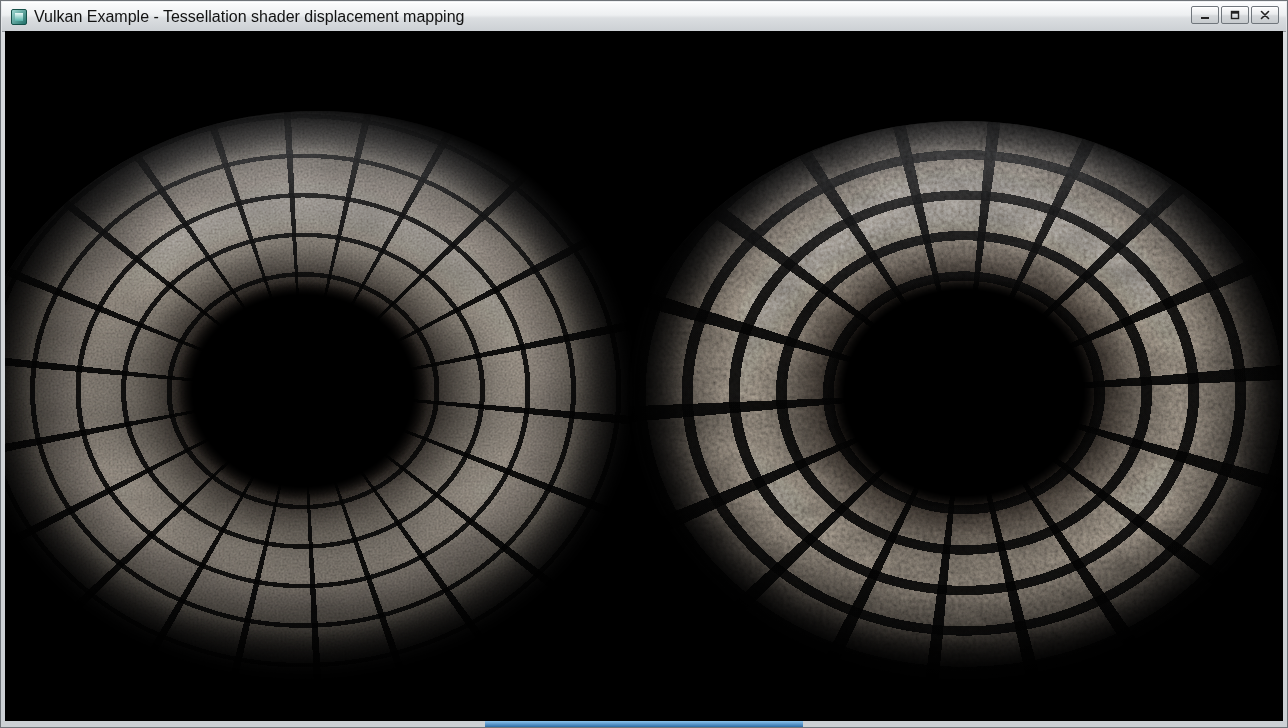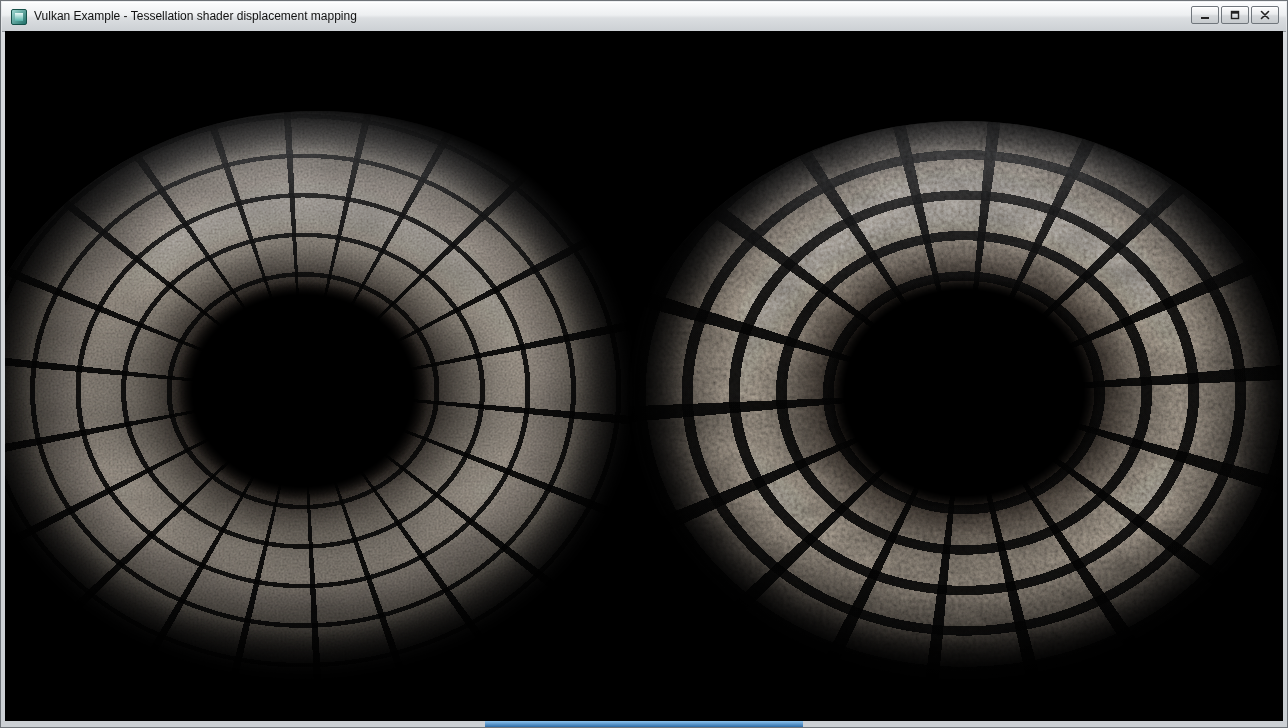--- a/index.html
+++ b/index.html
@@ -8,21 +8,21 @@
     background:#1e1e1e;font-family:"Liberation Sans",sans-serif;
   }
   
   .window{position:absolute;inset:0;background:linear-gradient(180deg,#eef0f2 0%,#d8dbde 40px,#ccd0d4 100%);border:1px solid #6e7378;box-sizing:border-box;}
   .titlebar{position:absolute;top:1px;left:1px;right:1px;height:29px;
     background:linear-gradient(180deg,#fbfcfd 0%,#edeff1 45%,#dbdee1 55%,#ccd0d4 100%);
     border-bottom:1px solid #8f959a;box-shadow:inset 0 1px 0 #ffffff;}
   .app-icon{position:absolute;left:9px;top:7px;width:16px;height:16px;
     background:linear-gradient(135deg,#9fd8d2,#1f6f68);border:1px solid #155049;border-radius:2px;box-sizing:border-box;}
   .app-icon-inner{position:absolute;inset:3px;background:linear-gradient(180deg,#eafaf8,#57b3aa);}
-  .title-text{position:absolute;left:32px;top:0;height:29px;line-height:29px;font-size:12px;color:#121212;white-space:nowrap;}
+  .title-text{position:absolute;left:32px;top:0;height:29px;line-height:29px;font-size:16px;color:#121212;white-space:nowrap;}
   .win-buttons{position:absolute;top:4px;right:7px;display:flex;gap:2px;}
   .win-btn{width:28px;height:18px;display:flex;align-items:center;justify-content:center;padding:0;
     background:linear-gradient(180deg,#fefefe,#e9ebed 45%,#d4d7da 55%,#c7cbce);
     border:1px solid #70767c;border-radius:2px;box-shadow:inset 0 1px 0 rgba(255,255,255,.9);cursor:default;}
   .win-btn svg{display:block;}
   
   .viewport{position:absolute;left:4px;right:4px;top:30px;bottom:6px;background:#000;overflow:hidden;}
   
   .torus{position:absolute;border-radius:50%;
     background:

